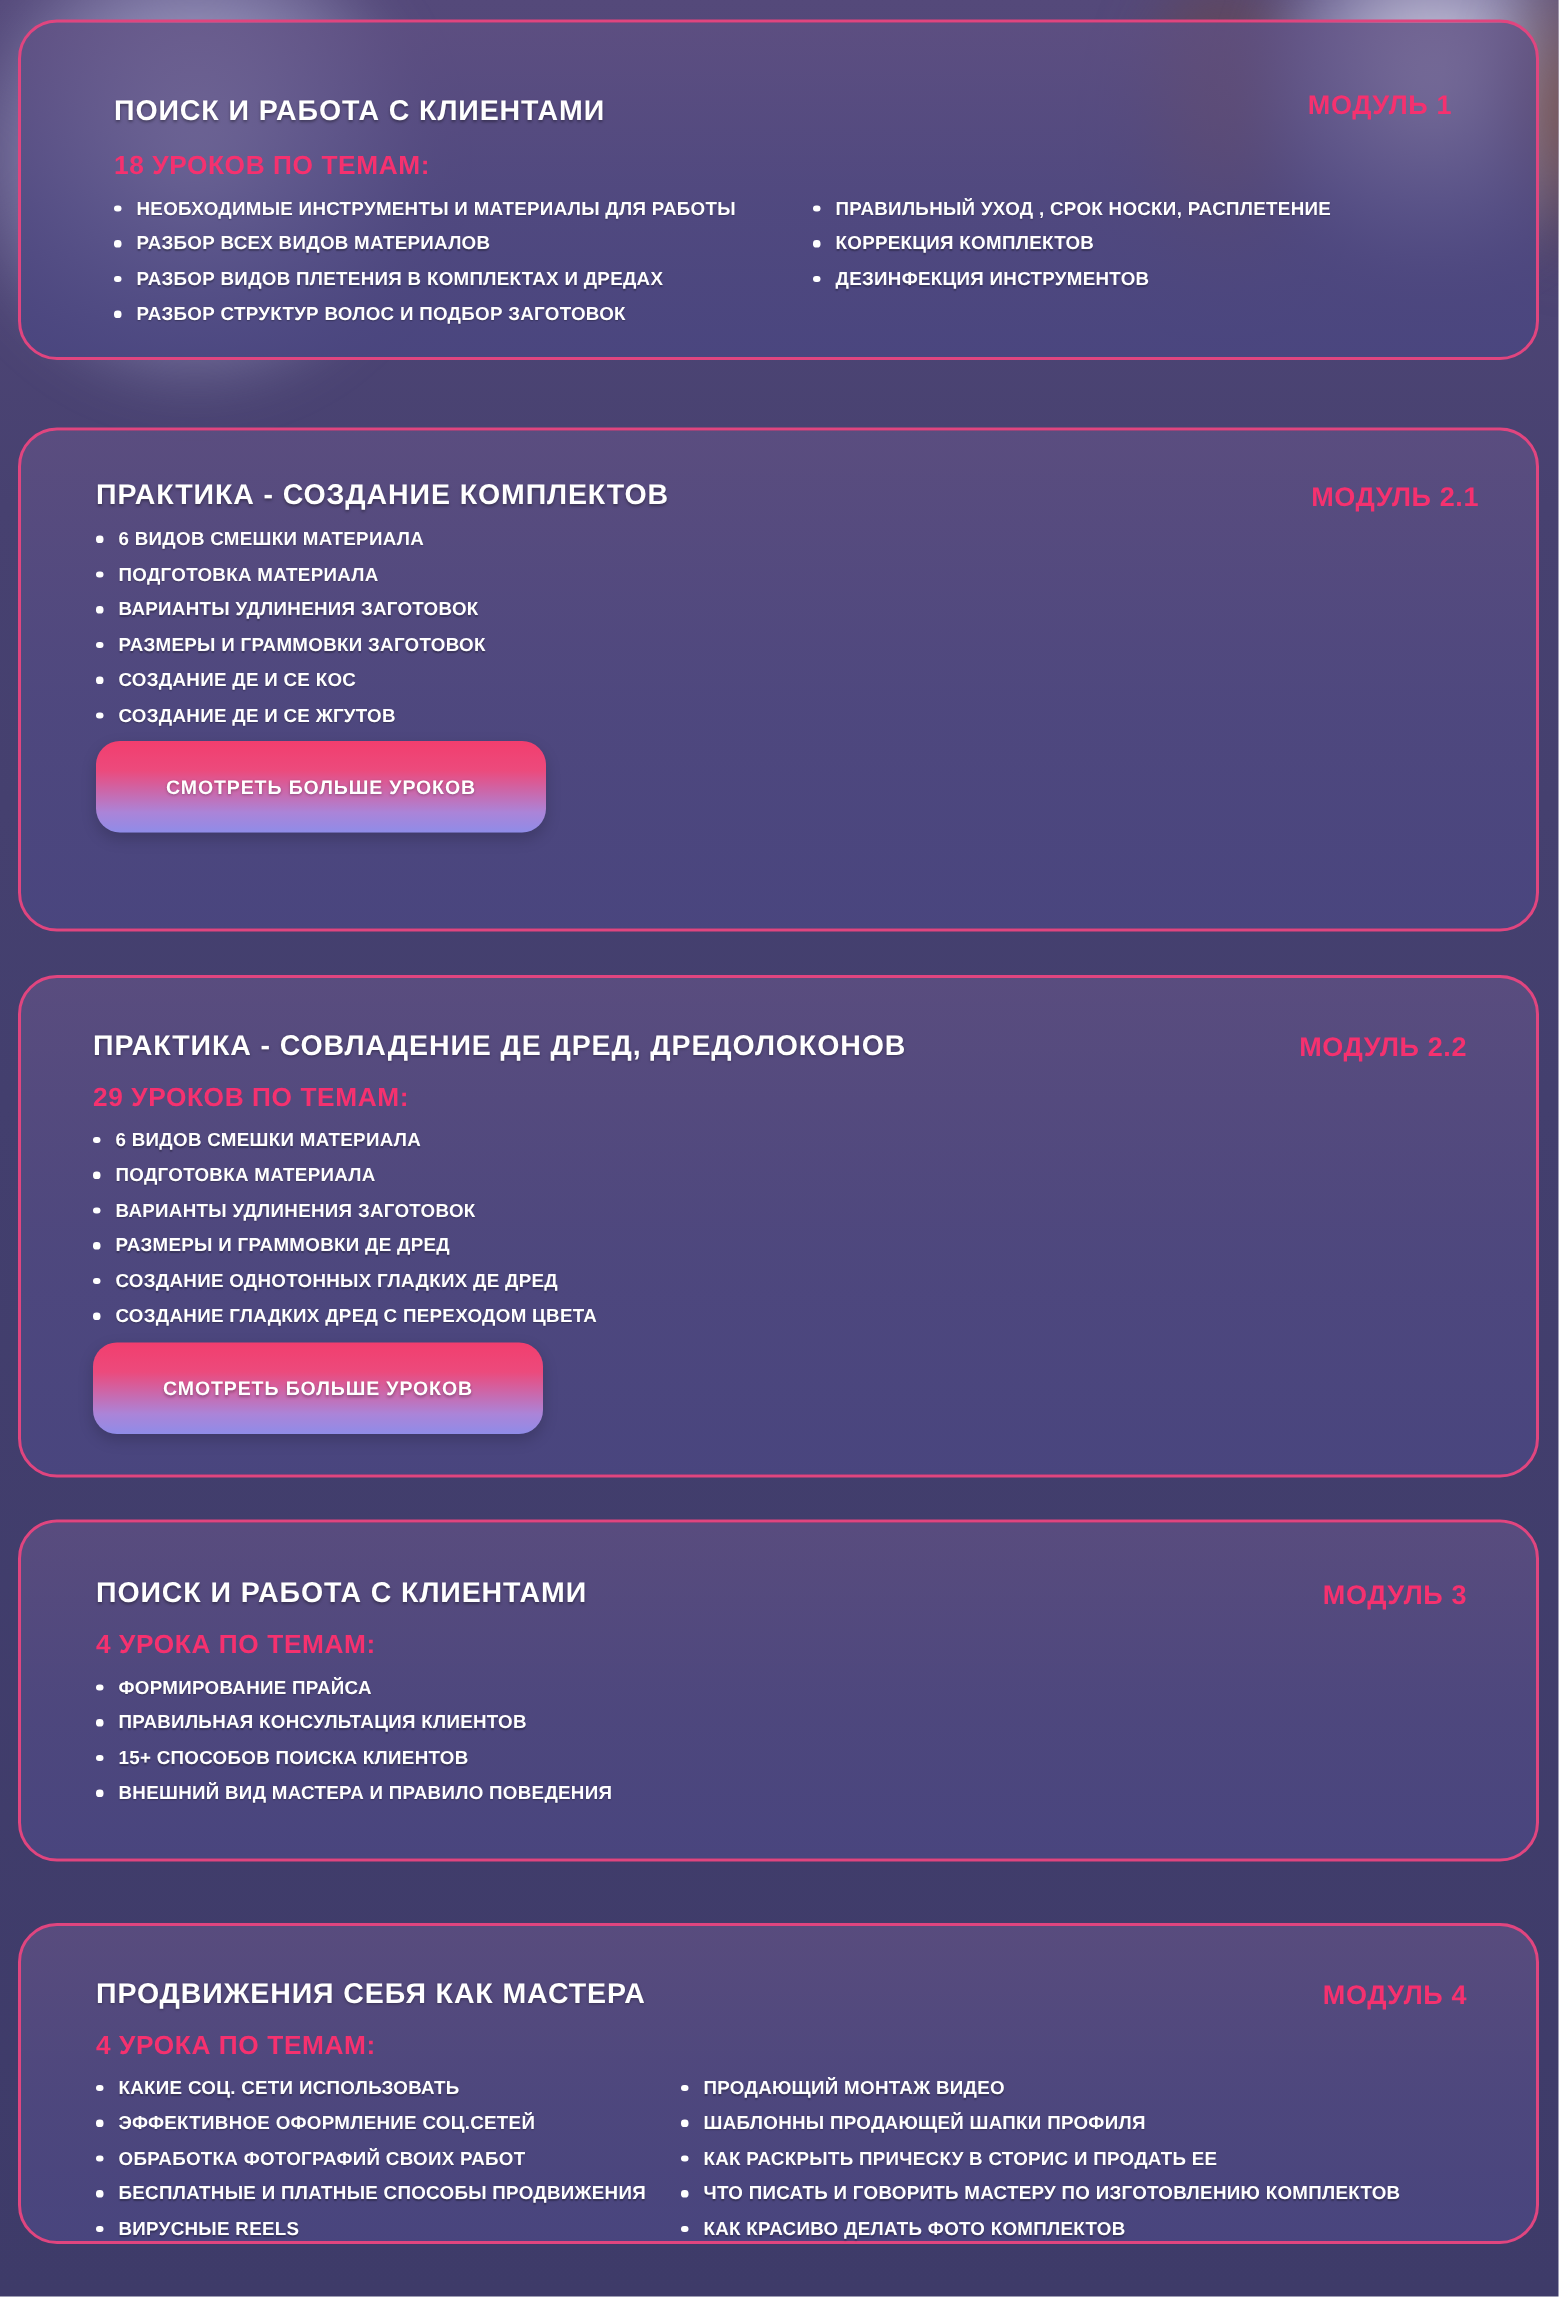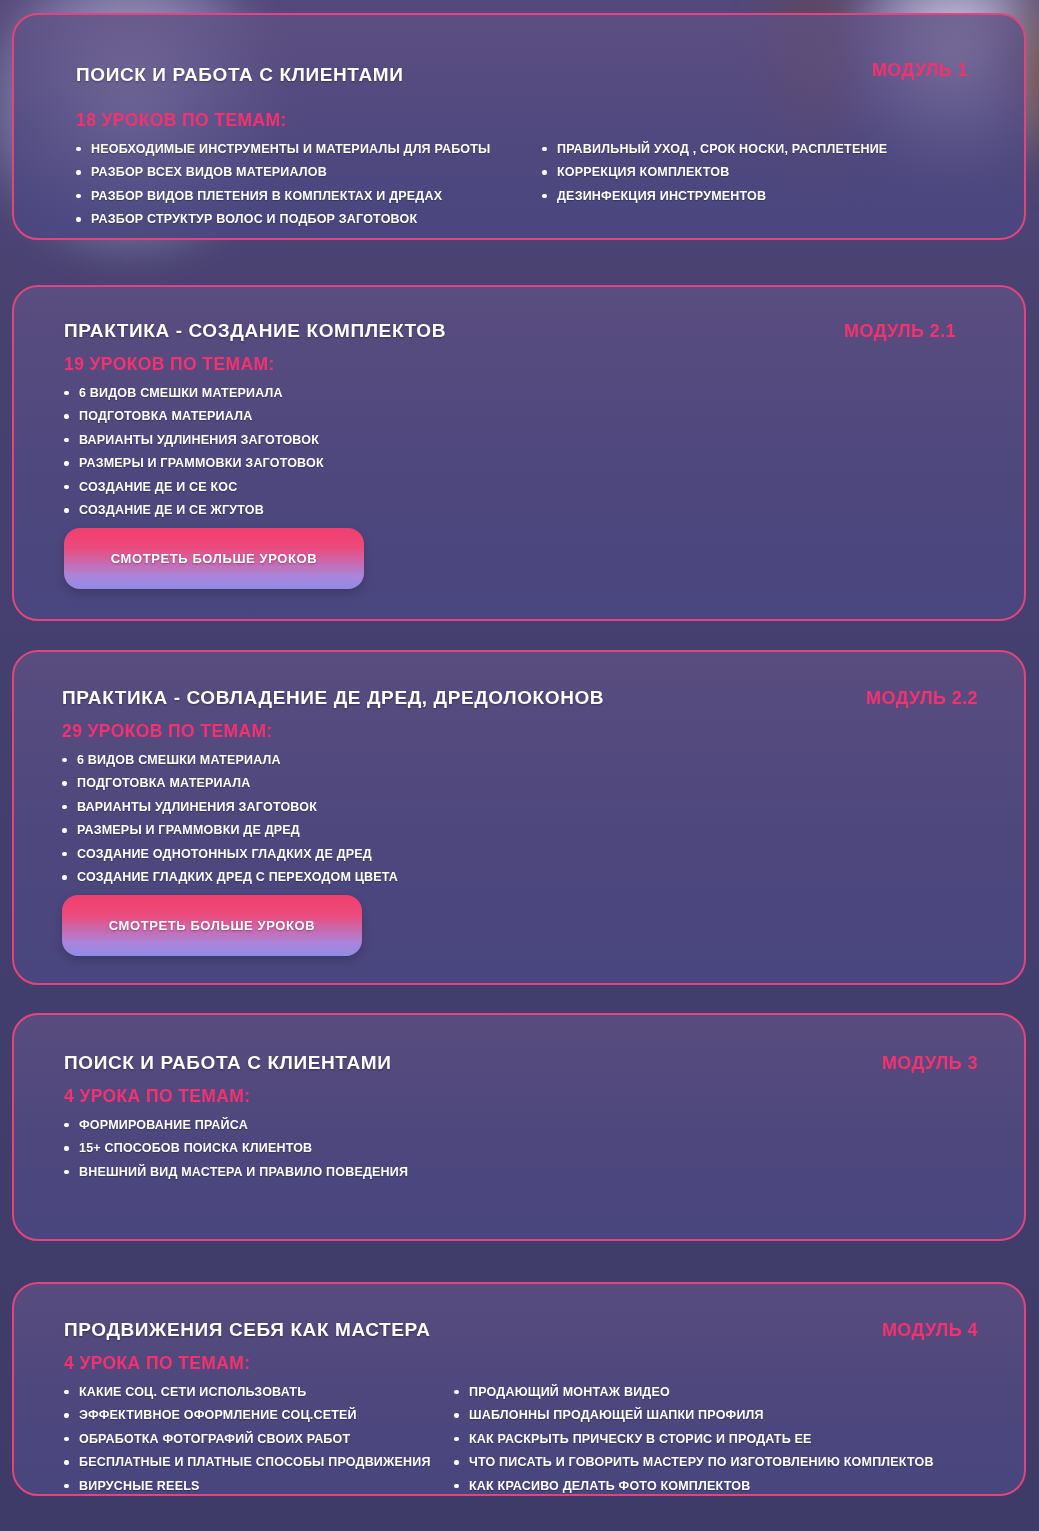--- a/index.html
+++ b/index.html
@@ -31,38 +31,38 @@
     background:radial-gradient(closest-side, rgba(120,72,55,.8), rgba(100,65,55,.35) 60%, rgba(100,65,55,0) 100%);
   }
 
   .card {
     position:relative; z-index:1;
     margin-left:12px; width:1014px;
     border:2px solid #e0457f; border-radius:26px;
     background:linear-gradient(180deg, rgba(95,80,131,.78) 0%, rgba(80,73,129,.84) 55%, rgba(74,70,128,.9) 100%);
   }
   .card-1 { margin-top:13px; height:227px; padding:40px 56px 0 62px; }
-  .card-2 { margin-top:45px; height:336px; padding:34px 68px 0 50px; }
+  .card-2 { margin-top:45px; height:336px; padding:34px 38px 0 50px; }
   .card-3 { margin-top:29px; height:335px; padding:36px 46px 0 48px; }
   .card-4 { margin-top:28px; height:228px; padding:38px 46px 0 50px; }
   .card-5 { margin-top:41px; height:214px; padding:36px 46px 0 50px; }
 
   .card-head { display:flex; justify-content:space-between; align-items:center; }
   .module-title {
     color:#ffffff; font-size:19px; letter-spacing:.6px; line-height:1;
     text-shadow:0 1px 2px rgba(0,0,0,.35); white-space:nowrap;
   }
   .card-1 .module-title { margin-top:10px; }
   .module-badge {
     color:#f5316f; font-size:18px; letter-spacing:.4px; line-height:1; white-space:nowrap;
   }
   .lessons-count {
     color:#f5316f; font-size:17.5px; letter-spacing:.4px; line-height:1; margin-top:16px;
   }
-  .card-1 .lessons-count { margin-top:28px; }
+  .card-1 .lessons-count { margin-top:18px; }
 
   .lesson-cols { display:grid; margin-top:13px; }
   .cols-1 { grid-template-columns:1fr; }
   .card-1 .lesson-cols { grid-template-columns:466px 1fr; }
   .card-5 .lesson-cols { grid-template-columns:390px 1fr; }
 
   ul.lessons { list-style:none; }
   ul.lessons li {
     position:relative; padding-left:15px; margin-bottom:11px;
     color:#ffffff; font-size:12.5px; letter-spacing:.2px; line-height:12.5px;
@@ -112,21 +112,20 @@
       <li><span class="dot"></span><span>ДЕЗИНФЕКЦИЯ ИНСТРУМЕНТОВ</span></li>
     </ul>
   </div>
 </section>
 
 <section class="card card-2">
   <div class="card-head">
     <h2 class="module-title">ПРАКТИКА - СОЗДАНИЕ КОМПЛЕКТОВ</h2>
     <div class="module-badge">МОДУЛЬ 2.1</div>
   </div>
-  <div class="lessons-count">19 УРОКОВ ПО ТЕМАМ:</div>
   <div class="lesson-cols cols-1">
     <ul class="lessons">
       <li><span class="dot"></span><span>6 ВИДОВ СМЕШКИ МАТЕРИАЛА</span></li>
       <li><span class="dot"></span><span>ПОДГОТОВКА МАТЕРИАЛА</span></li>
       <li><span class="dot"></span><span>ВАРИАНТЫ УДЛИНЕНИЯ ЗАГОТОВОК</span></li>
       <li><span class="dot"></span><span>РАЗМЕРЫ И ГРАММОВКИ ЗАГОТОВОК</span></li>
       <li><span class="dot"></span><span>СОЗДАНИЕ ДЕ И СЕ КОС</span></li>
       <li><span class="dot"></span><span>СОЗДАНИЕ ДЕ И СЕ ЖГУТОВ</span></li>
     </ul>
   </div>
@@ -154,20 +153,21 @@
 
 <section class="card card-4">
   <div class="card-head">
     <h2 class="module-title">ПОИСК И РАБОТА С КЛИЕНТАМИ</h2>
     <div class="module-badge">МОДУЛЬ 3</div>
   </div>
   <div class="lessons-count">4 УРОКА ПО ТЕМАМ:</div>
   <div class="lesson-cols cols-1">
     <ul class="lessons">
       <li><span class="dot"></span><span>ФОРМИРОВАНИЕ ПРАЙСА</span></li>
+      <li><span class="dot"></span><span>ПРАВИЛЬНАЯ КОНСУЛЬТАЦИЯ КЛИЕНТОВ</span></li>
       <li><span class="dot"></span><span>15+ СПОСОБОВ ПОИСКА КЛИЕНТОВ</span></li>
       <li><span class="dot"></span><span>ВНЕШНИЙ ВИД МАСТЕРА И ПРАВИЛО ПОВЕДЕНИЯ</span></li>
     </ul>
   </div>
 </section>
 
 <section class="card card-5">
   <div class="card-head">
     <h2 class="module-title">ПРОДВИЖЕНИЯ СЕБЯ КАК МАСТЕРА</h2>
     <div class="module-badge">МОДУЛЬ 4</div>

